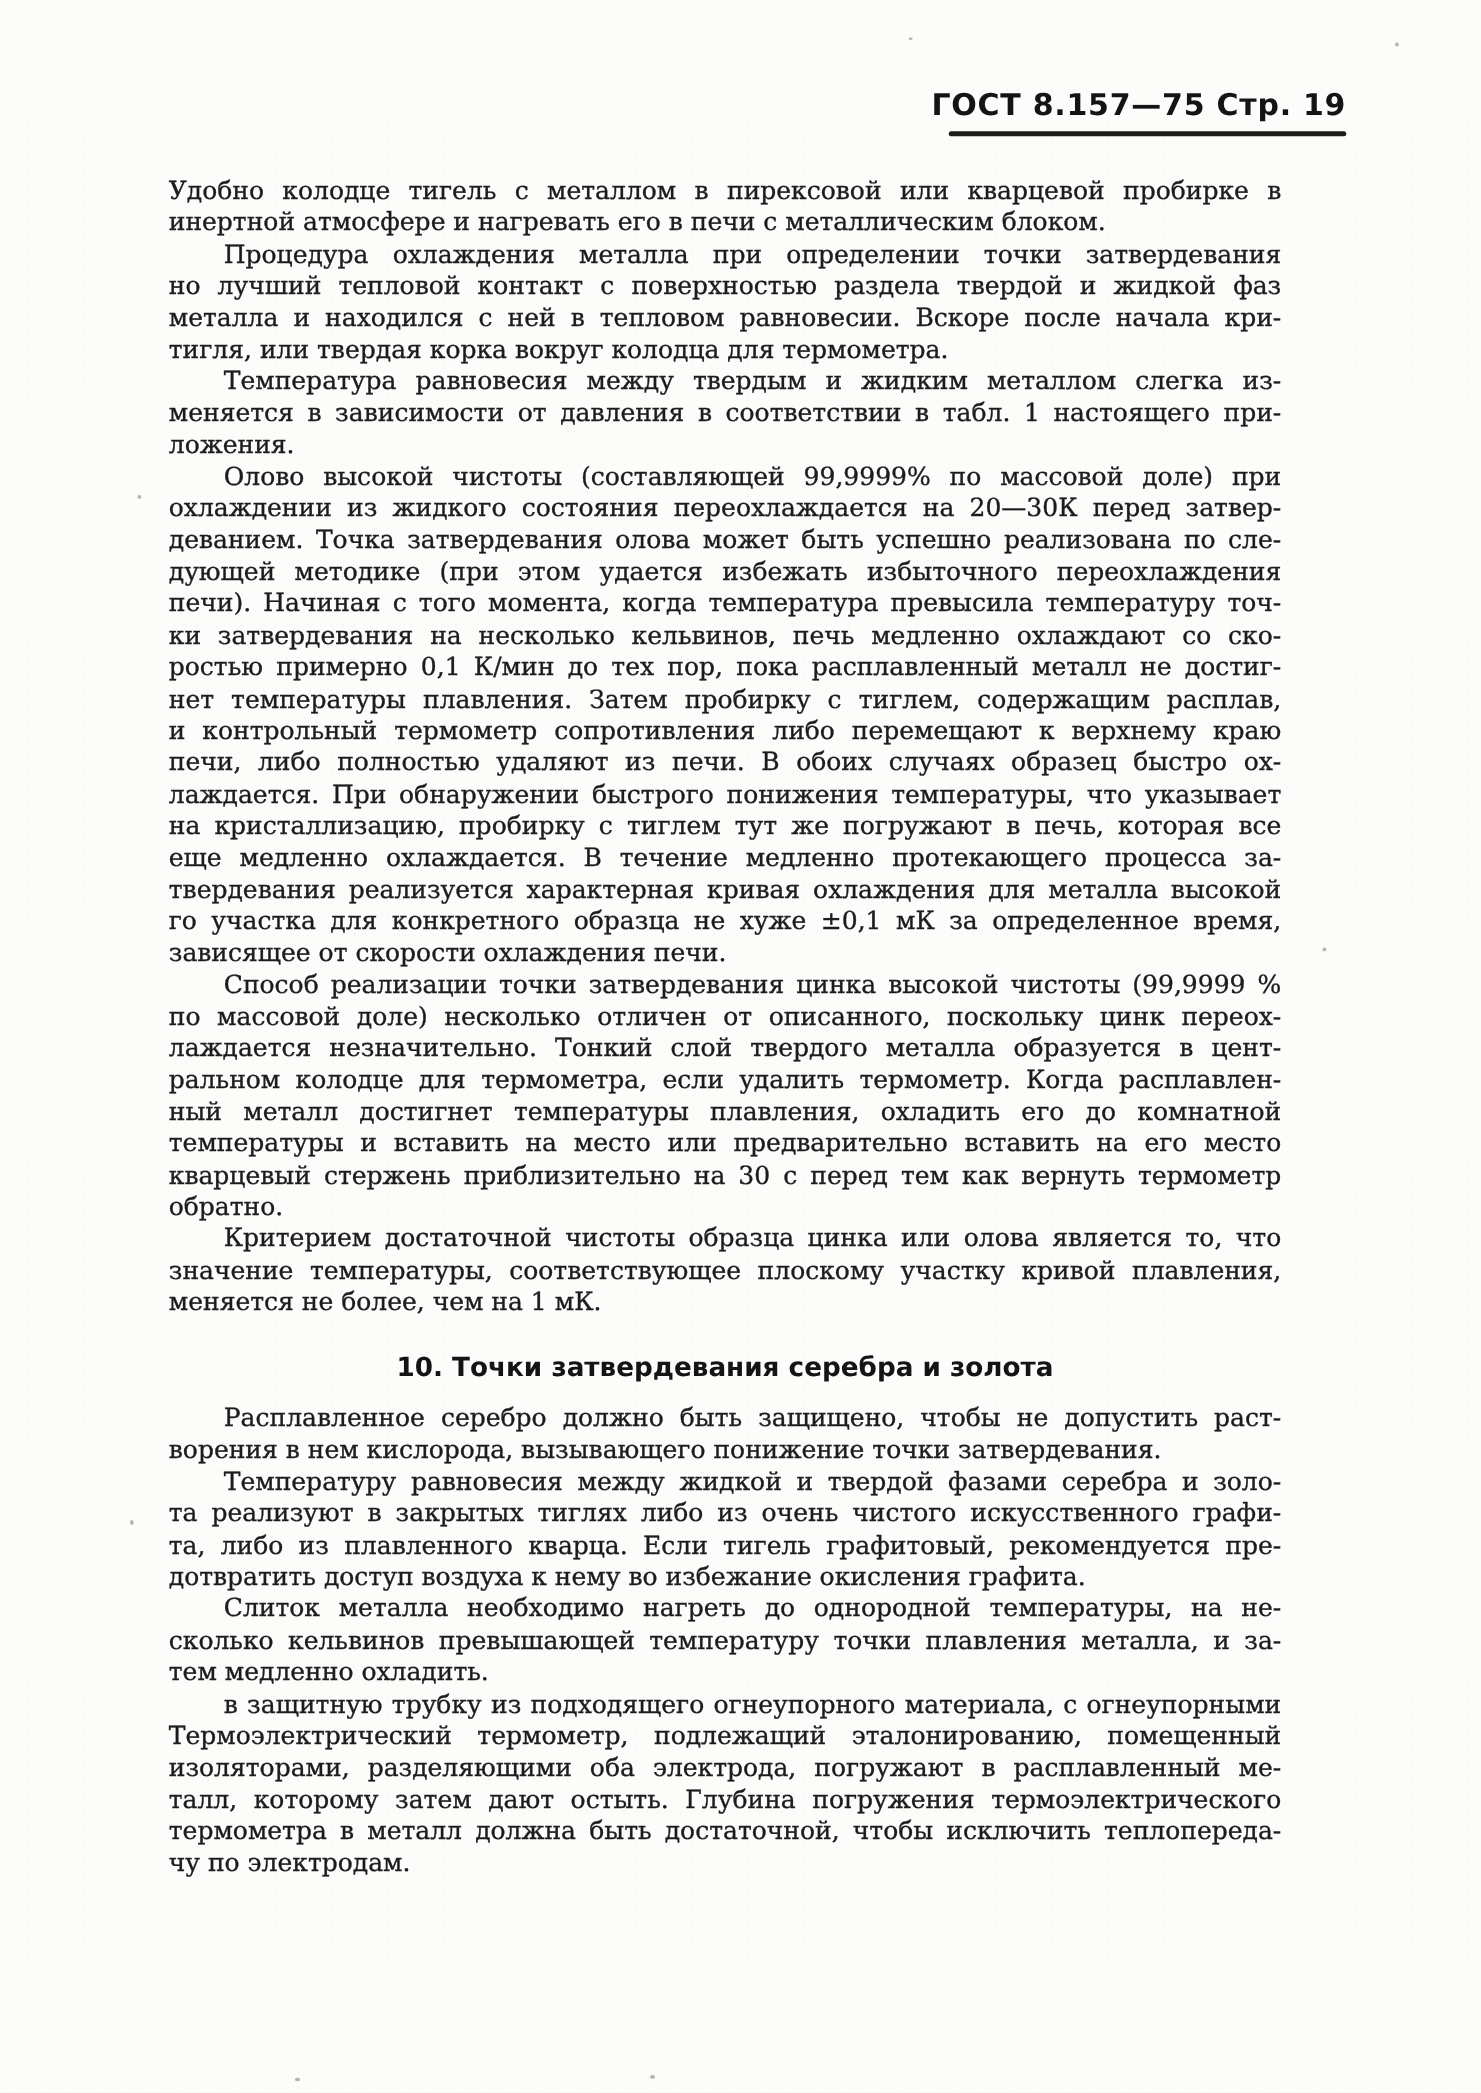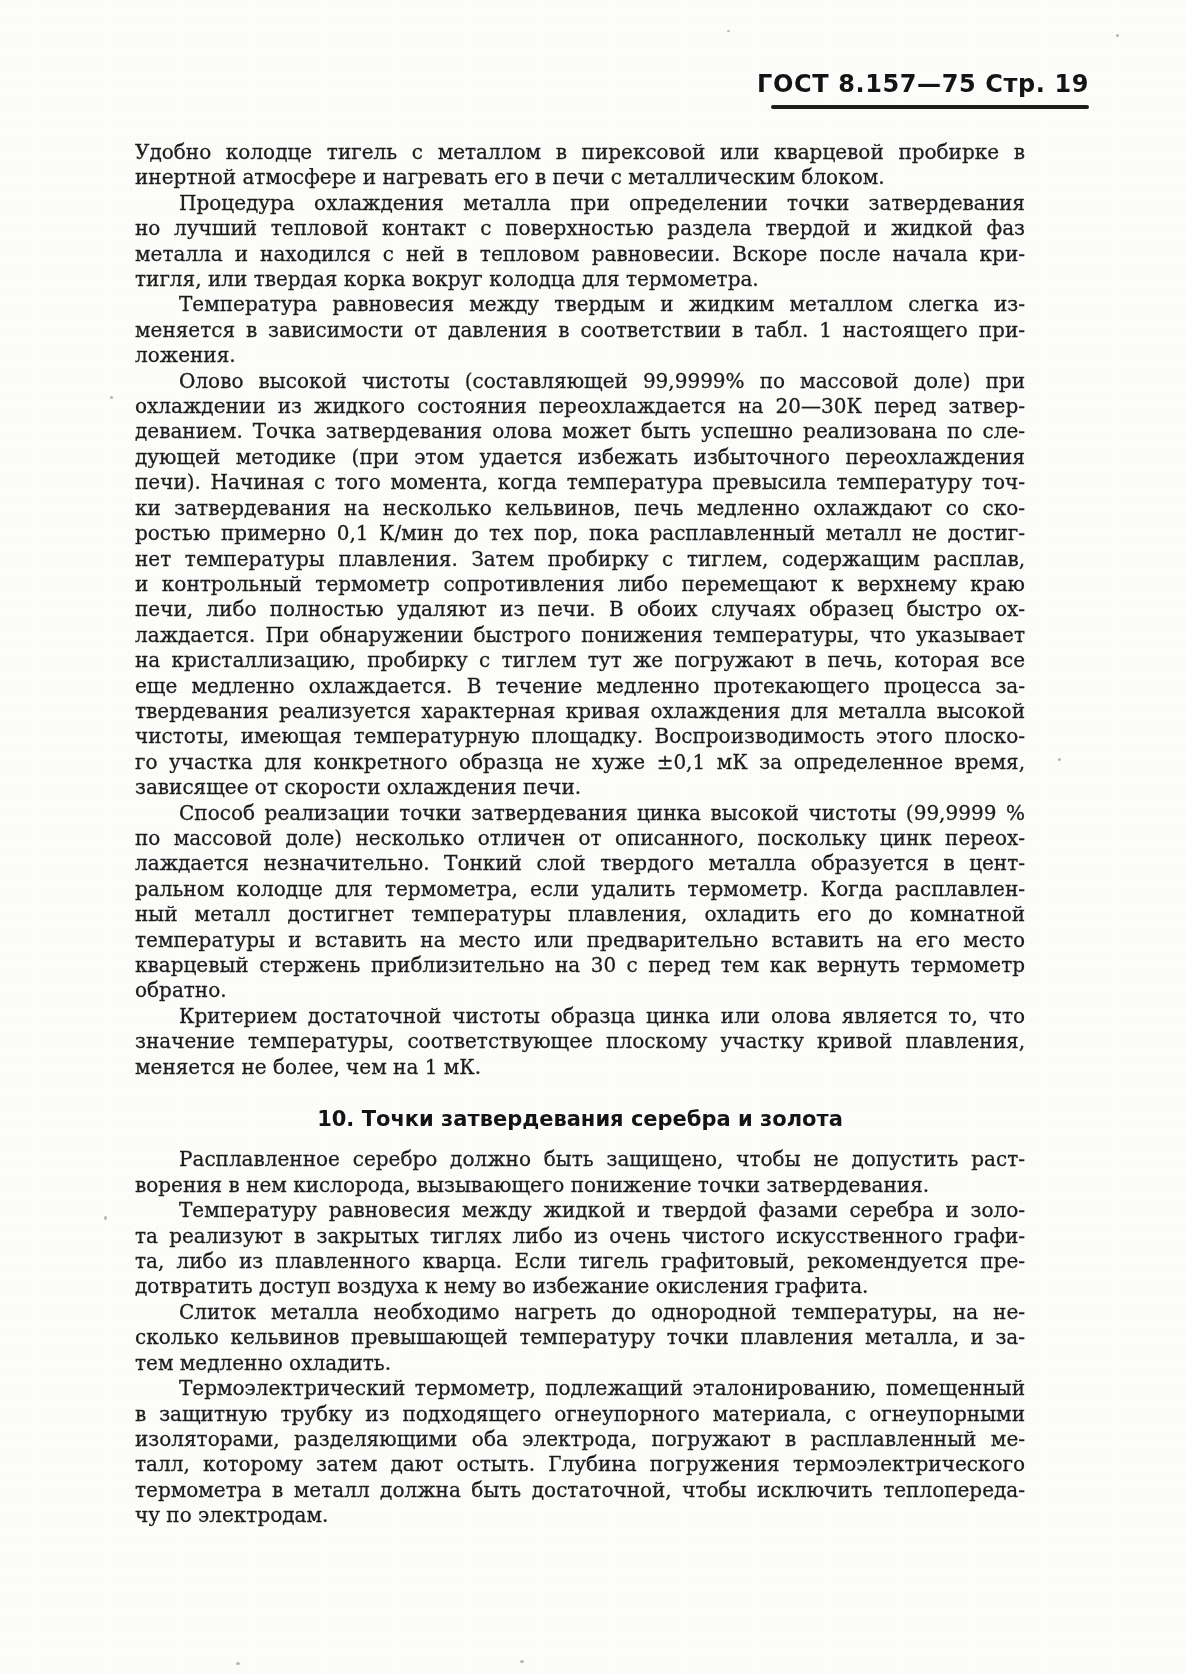--- a/index.html
+++ b/index.html
@@ -13,21 +13,21 @@
     background: #fcfcfa;
     background-image: radial-gradient(rgba(0,0,0,0.016) 1px, transparent 1.2px);
     background-size: 9px 13px;
     overflow: hidden;
     color: #1c1c1c;
   }
 
   .running-head {
     position: absolute;
     top: 70px;
-    right: 96px;
+    right: 108px;
   }
   .running-head .head-text {
     font-family: "DejaVu Sans", "Liberation Sans", sans-serif;
     font-weight: bold;
     font-size: 24px;
     letter-spacing: 0.6px;
     color: #141414;
     white-space: nowrap;
   }
   .head-rule {
@@ -106,21 +106,20 @@
         <div class="ln">печи). Начиная с того момента, когда температура превысила температуру точ-</div>
         <div class="ln">ки затвердевания на несколько кельвинов, печь медленно охлаждают со ско-</div>
         <div class="ln">ростью примерно 0,1 К/мин до тех пор, пока расплавленный металл не достиг-</div>
         <div class="ln">нет температуры плавления. Затем пробирку с тиглем, содержащим расплав,</div>
         <div class="ln">и контрольный термометр сопротивления либо перемещают к верхнему краю</div>
         <div class="ln">печи, либо полностью удаляют из печи. В обоих случаях образец быстро ох-</div>
         <div class="ln">лаждается. При обнаружении быстрого понижения температуры, что указывает</div>
         <div class="ln">на кристаллизацию, пробирку с тиглем тут же погружают в печь, которая все</div>
         <div class="ln">еще медленно охлаждается. В течение медленно протекающего процесса за-</div>
         <div class="ln">твердевания реализуется характерная кривая охлаждения для металла высокой</div>
-        <div class="ln">чистоты, имеющая температурную площадку. Воспроизводимость этого плоско-</div>
         <div class="ln">го участка для конкретного образца не хуже ±0,1 мК за определенное время,</div>
         <div class="ln last">зависящее от скорости охлаждения печи.</div>
       </div>
       <div class="para indent">
         <div class="ln">Способ реализации точки затвердевания цинка высокой чистоты (99,9999 %</div>
         <div class="ln">по массовой доле) несколько отличен от описанного, поскольку цинк переох-</div>
         <div class="ln">лаждается незначительно. Тонкий слой твердого металла образуется в цент-</div>
         <div class="ln">ральном колодце для термометра, если удалить термометр. Когда расплавлен-</div>
         <div class="ln">ный металл достигнет температуры плавления, охладить его до комнатной</div>
         <div class="ln">температуры и вставить на место или предварительно вставить на его место</div>
@@ -142,22 +141,22 @@
         <div class="ln">та реализуют в закрытых тиглях либо из очень чистого искусственного графи-</div>
         <div class="ln">та, либо из плавленного кварца. Если тигель графитовый, рекомендуется пре-</div>
         <div class="ln last">дотвратить доступ воздуха к нему во избежание окисления графита.</div>
       </div>
       <div class="para indent">
         <div class="ln">Слиток металла необходимо нагреть до однородной температуры, на не-</div>
         <div class="ln">сколько кельвинов превышающей температуру точки плавления металла, и за-</div>
         <div class="ln last">тем медленно охладить.</div>
       </div>
       <div class="para indent">
+        <div class="ln">в защитную трубку из подходящего огнеупорного материала, с огнеупорными</div>
         <div class="ln">Термоэлектрический термометр, подлежащий эталонированию, помещенный</div>
-        <div class="ln">в защитную трубку из подходящего огнеупорного материала, с огнеупорными</div>
         <div class="ln">изоляторами, разделяющими оба электрода, погружают в расплавленный ме-</div>
         <div class="ln">талл, которому затем дают остыть. Глубина погружения термоэлектрического</div>
         <div class="ln">термометра в металл должна быть достаточной, чтобы исключить теплопереда-</div>
         <div class="ln last">чу по электродам.</div>
       </div>
     </div>
 
   <div class="speck" style="left:1116px; top:34px;  width:3px; height:3px;"></div>
   <div class="speck" style="left:727px;  top:30px;  width:3px; height:2px;"></div>
   <div class="speck" style="left:110px;  top:396px; width:3px; height:3px;"></div>

